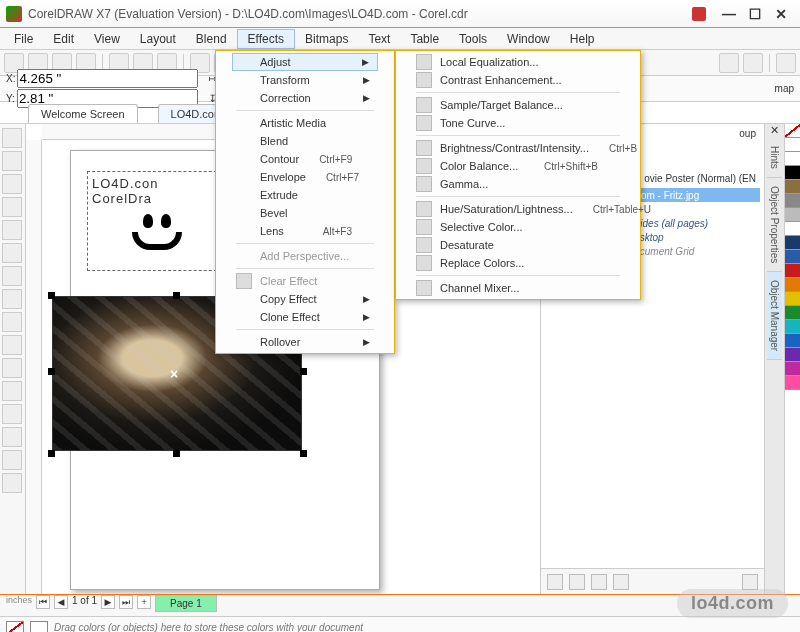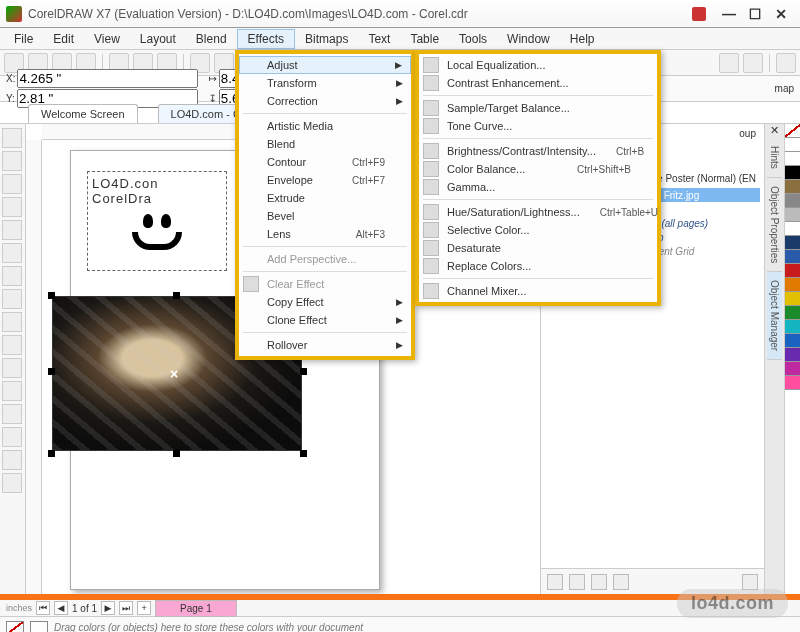--- a/index.html
+++ b/index.html
@@ -61,31 +61,31 @@
 .om-row .italic { font-style: italic; color: #335588; }
 .panel-foot { height: 26px; border-top: 1px solid #ccc; display: flex; align-items: center; gap: 6px; padding: 0 6px; background: #f7f7f7; }
 .panel-foot .fbtn { width: 16px; height: 16px; background: #eee; border: 1px solid #bbb; }
 .sidetabs { width: 20px; background: #e9e9e9; border-left: 1px solid #ccc; display: flex; flex-direction: column; align-items: center; }
 .sidetab { writing-mode: vertical-rl; font-size: 10px; padding: 8px 2px; border-bottom: 1px solid #ccc; color: #555; cursor: default; }
 .sidetab.active { background: #d5e8f7; }
 .colorstrip { width: 16px; border-left: 1px solid #ccc; display: flex; flex-direction: column; }
 .colorstrip .swatch { width: 16px; height: 14px; border-bottom: 1px solid #999; }
 
 
-.pagenav { height: 22px; display: flex; align-items: center; padding: 0 6px; gap: 4px; border-top: 6px solid #f97316; background: #f7f7f7; font-size: 10px; }
+.pagenav { height: 22px; display: flex; align-items: flex-start; padding: 0 6px; gap: 4px; border-top: 1px solid #f97316; background: #f7f7f7; font-size: 10px; }
 .pagenav .nbtn { width: 14px; height: 14px; border: 1px solid #bbb; text-align: center; line-height: 12px; font-size: 9px; background: #fff; }
-.pagenav .pagetab { padding: 2px 24px; border: 1px solid #bbb; background: #f9a8d4; }
+.pagenav .pagetab { padding: 2px 14px; border: 1px solid #bbb; background: #86efac; }
 
 
 .colorwells { height: 22px; display: flex; align-items: center; padding: 0 6px; gap: 6px; border-top: 1px solid #ccc; background: #fafafa; font-size: 10px; color: #777; font-style: italic; }
 .colorwells .well { width: 18px; height: 14px; border: 1px solid #888; background: #fff; position: relative; }
 .colorwells .well.nocolor::after { content:""; position:absolute; inset:0; background: linear-gradient(to top left, transparent 45%, #c00 45% 55%, transparent 55%); }
 
 
-.menu-popup { position: absolute; background: #fdfdfd; border: 4px solid #eab308; box-shadow: 2px 2px 6px rgba(0,0,0,0.3); z-index: 100; min-width: 160px; padding: 2px 0; margin-left: 20px; }
+.menu-popup { position: absolute; background: #fdfdfd; border: 1px solid #eab308; box-shadow: 2px 2px 6px rgba(0,0,0,0.3); z-index: 100; min-width: 160px; padding: 2px 16px; }
 .menu-popup .mi { display: flex; align-items: center; padding: 3px 26px 3px 28px; font-size: 11px; position: relative; }
 .menu-popup .mi.hover { background: #e5f1fb; border: 1px solid #99c2e8; padding: 2px 25px 2px 27px; }
 .menu-popup .mi.disabled { color: #999; }
 .menu-popup .mi .shortcut { margin-left: auto; padding-left: 20px; font-size: 10px; color: #555; }
 .menu-popup .mi .arrow { position: absolute; right: 8px; font-size: 9px; }
 .menu-popup .mi .micon { position: absolute; left: 4px; width: 16px; height: 16px; background: #ddd; border: 1px solid #bbb; }
 .menu-popup .divider { height: 1px; background: #ddd; margin: 3px 4px; }
 
 .watermark { position: absolute; right: 12px; bottom: 14px; font-size: 18px; font-weight: bold; color: rgba(0,0,0,0.4); background: rgba(200,200,200,0.45); padding: 4px 14px; border-radius: 14px; z-index: 200; letter-spacing: 0.5px; }
 </style>

